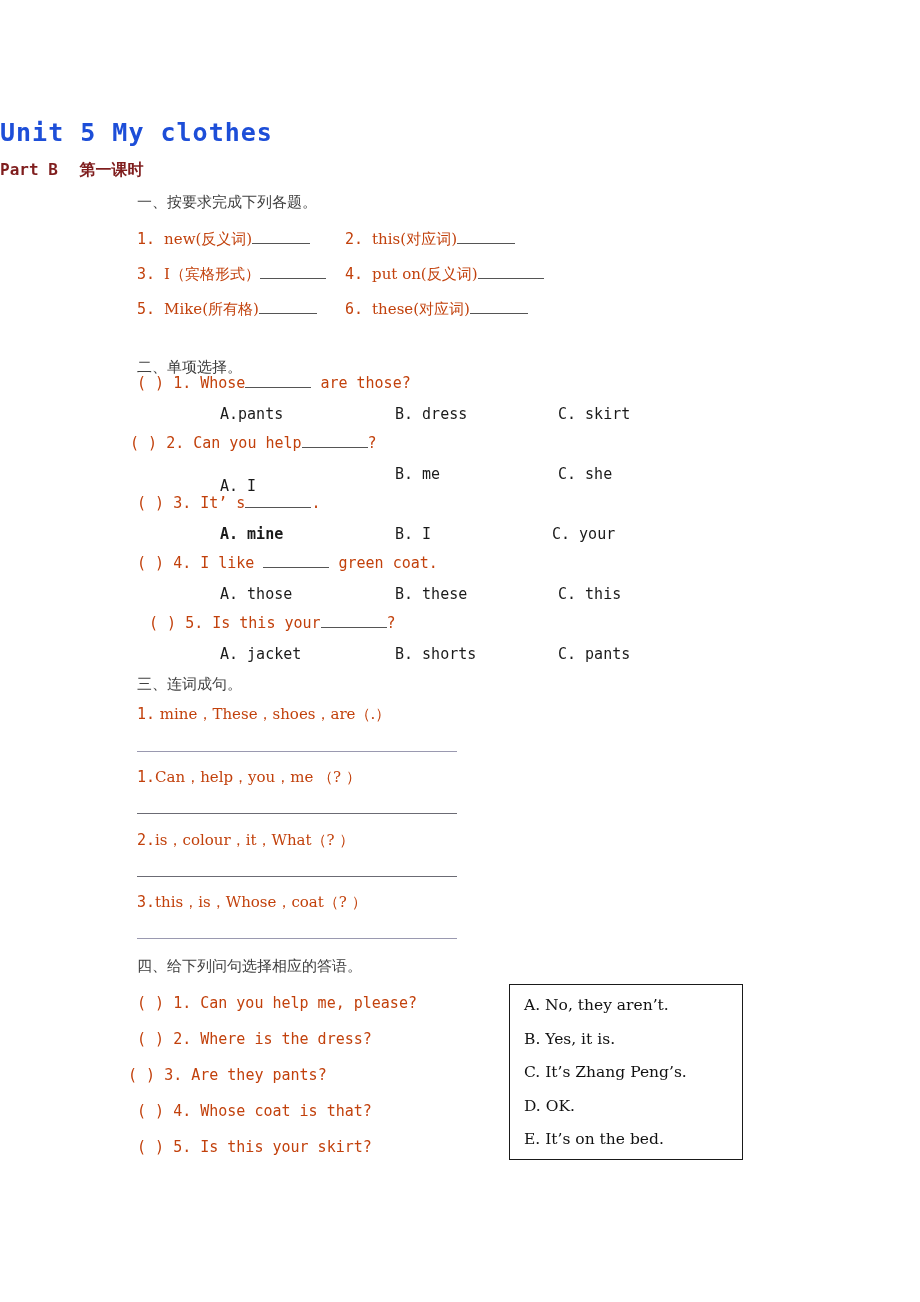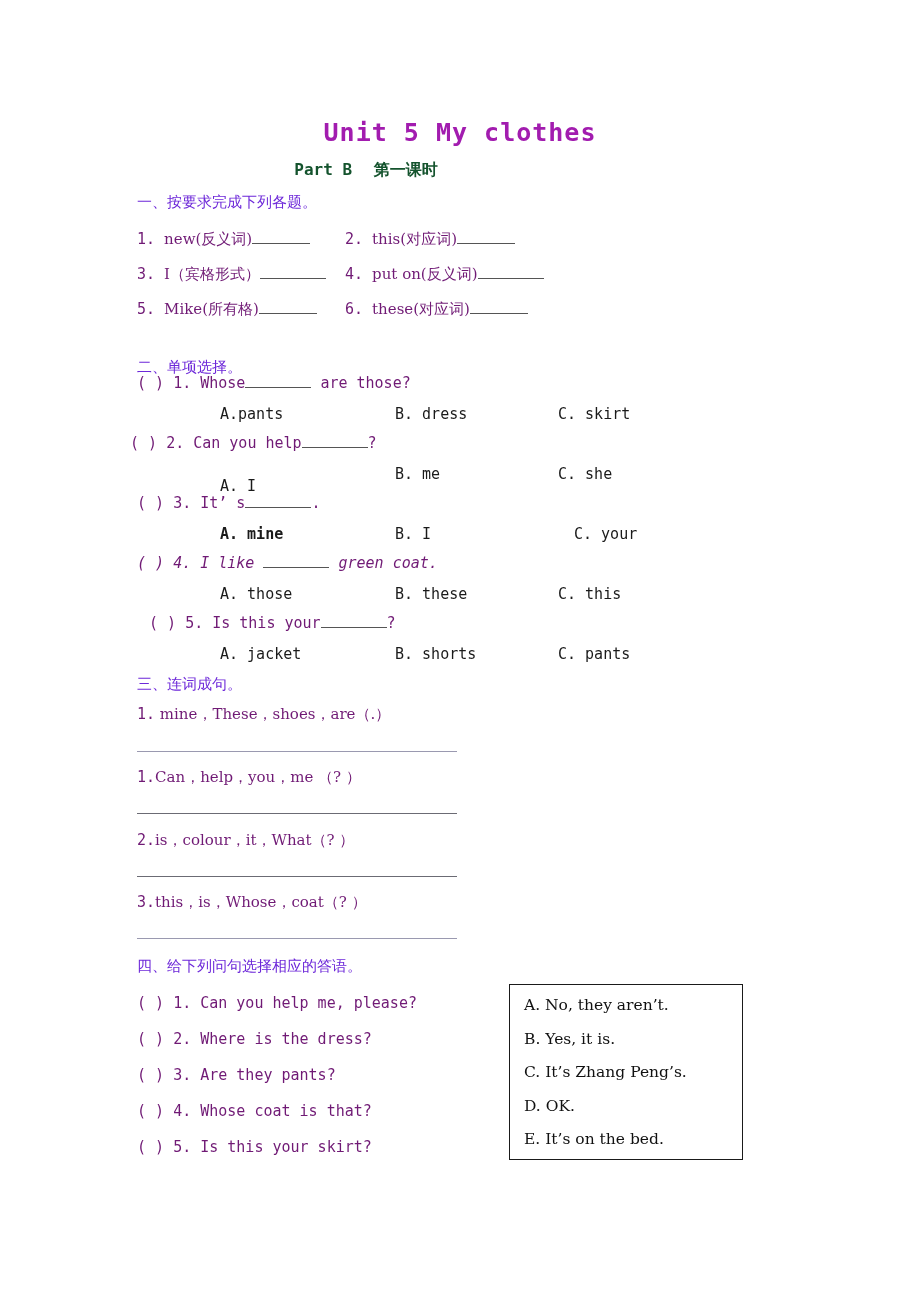--- a/index.html
+++ b/index.html
@@ -20,55 +20,53 @@
     position: absolute;
     left: 0; top: 0;
     width: 920px; height: 1302px;
   }
 
   
   .doc-title {
     position: absolute;
     left: 0; top: 118px;
     width: 920px;
-    text-align: center;
     font-family: "DejaVu Sans Mono", "Liberation Mono", monospace;
     font-size: 25px;
     font-weight: bold;
-    color: #a21caf;
+    color: #1d4ed8;
     letter-spacing: 1px;
   }
   .doc-subtitle {
     position: absolute;
     left: 0; top: 160px;
     width: 732px;
-    text-align: center;
     font-size: 16px;
     font-weight: bold;
-    color: #14532d;
+    color: #7f1d1d;
   }
   .doc-subtitle .cjk {
     font-family: "DejaVu Serif", "Liberation Serif", serif;
     font-weight: bold;
   }
 
   
   .section-head {
     position: absolute;
     left: 137px;
     font-family: "DejaVu Serif", "Liberation Serif", serif;
     font-size: 15px;
-    color: #6d28d9;
+    color: #404040;
     white-space: nowrap;
   }
   .row {
     position: absolute;
     font-size: 15px;
     white-space: nowrap;
-    color: #701a75;
+    color: #c2410c;
     font-family: "DejaVu Sans Mono", "Liberation Mono", monospace;
     text-align: right;
   }
   .cjk-inline {
     font-family: "DejaVu Serif", "Liberation Serif", serif;
   }
   .blank {
     display: inline-block;
     border-bottom: 1px solid #555;
     vertical-align: baseline;
@@ -176,23 +174,23 @@
   <div class="opt-b" style="left:395px; top:465px;">B. me</div>
   <div class="opt-c" style="left:558px; top:465px;">C. she</div>
 
   <div class="row" style="left:137px; top:494px;">
     <span>(      )</span>
     <span>3.</span>
     <span>It’ s</span><span class="blank b-md"></span><span>.</span>
   </div>
   <div class="opt-a" style="left:220px; top:525px;font-weight:bold;">A. mine</div>
   <div class="opt-b" style="left:395px; top:525px;">B. I</div>
-  <div class="opt-c" style="left:574px; top:525px;">C. your</div>
-
-  <div class="row" style="left:137px; top:554px;font-style:italic;">
+  <div class="opt-c" style="left:552px; top:525px;">C. your</div>
+
+  <div class="row" style="left:137px; top:554px;">
     <span>(      )</span>
     <span>4.</span>
     <span>I like </span><span class="blank b-md"></span><span> green coat.</span>
   </div>
   <div class="opt-a" style="left:220px; top:585px;">A. those</div>
   <div class="opt-b" style="left:395px; top:585px;">B. these</div>
   <div class="opt-c" style="left:558px; top:585px;">C. this</div>
 
   <div class="row" style="left:137px; top:614px;margin-left:12px;">
     <span>(      )</span>
@@ -230,21 +228,21 @@
   <div class="row" style="left:137px; top:994px;">
     <span>(      )</span>
     <span>1.</span>
     <span>Can you help me, please?</span>
   </div>
   <div class="row" style="left:137px; top:1030px;">
     <span>(      )</span>
     <span>2.</span>
     <span>Where is the dress?</span>
   </div>
-  <div class="row" style="left:137px; top:1066px;">
+  <div class="row" style="left:128px; top:1066px;">
     <span>(      )</span>
     <span>3.</span>
     <span>Are they pants?</span>
   </div>
   <div class="row" style="left:137px; top:1102px;">
     <span>(      )</span>
     <span>4.</span>
     <span>Whose coat is that?</span>
   </div>
   <div class="row" style="left:137px; top:1138px;">

